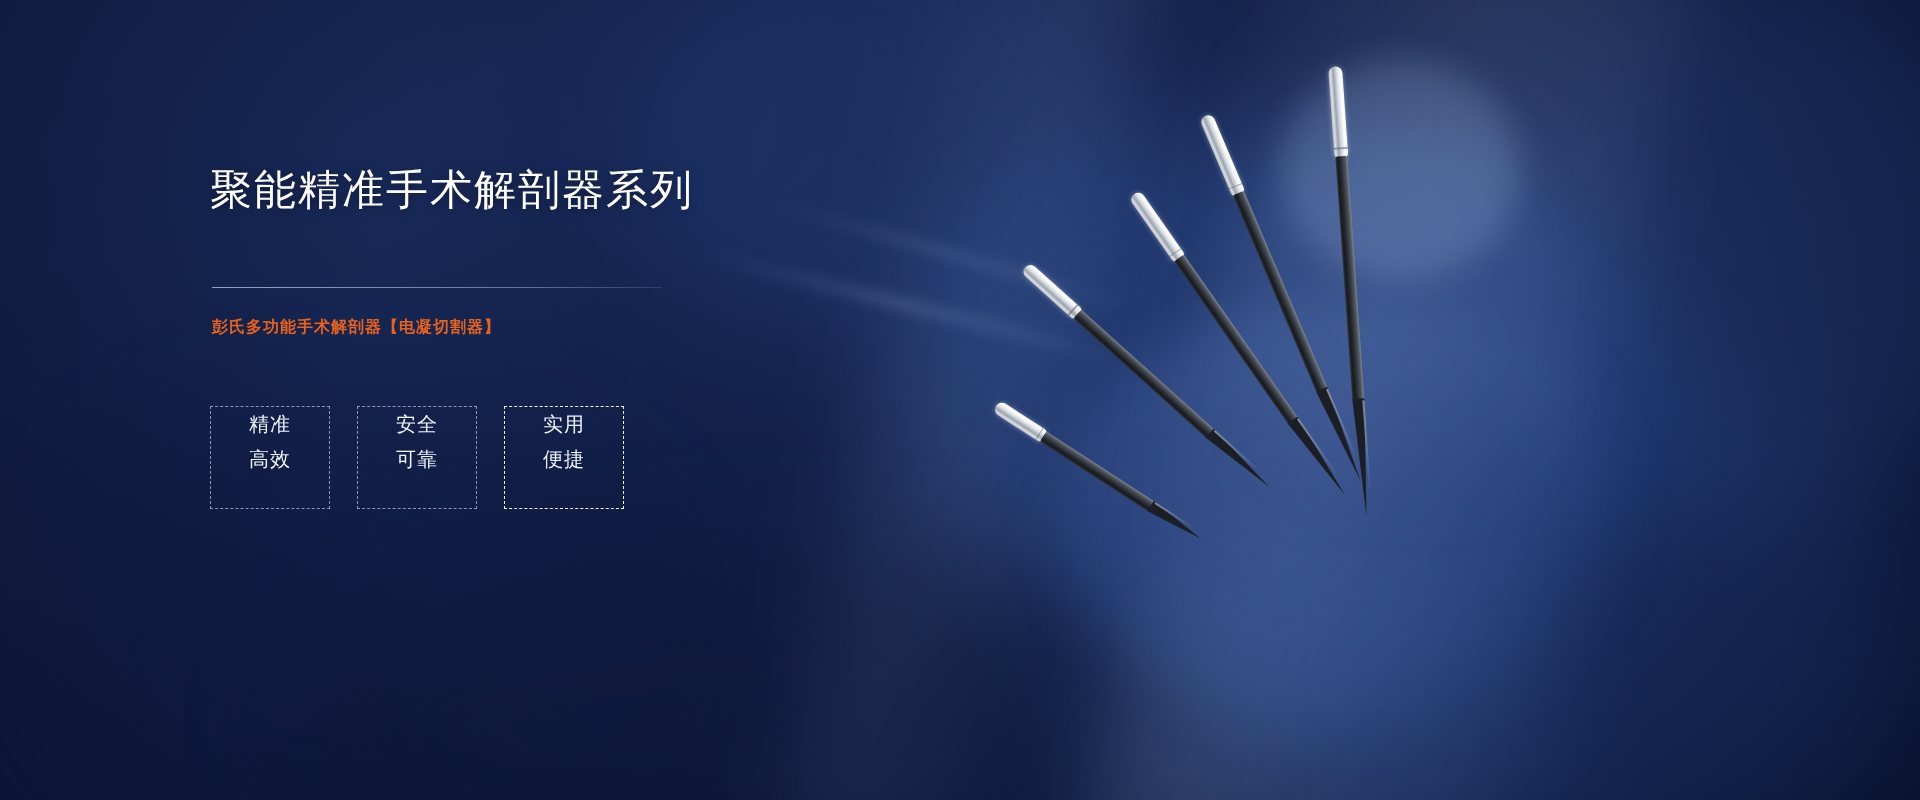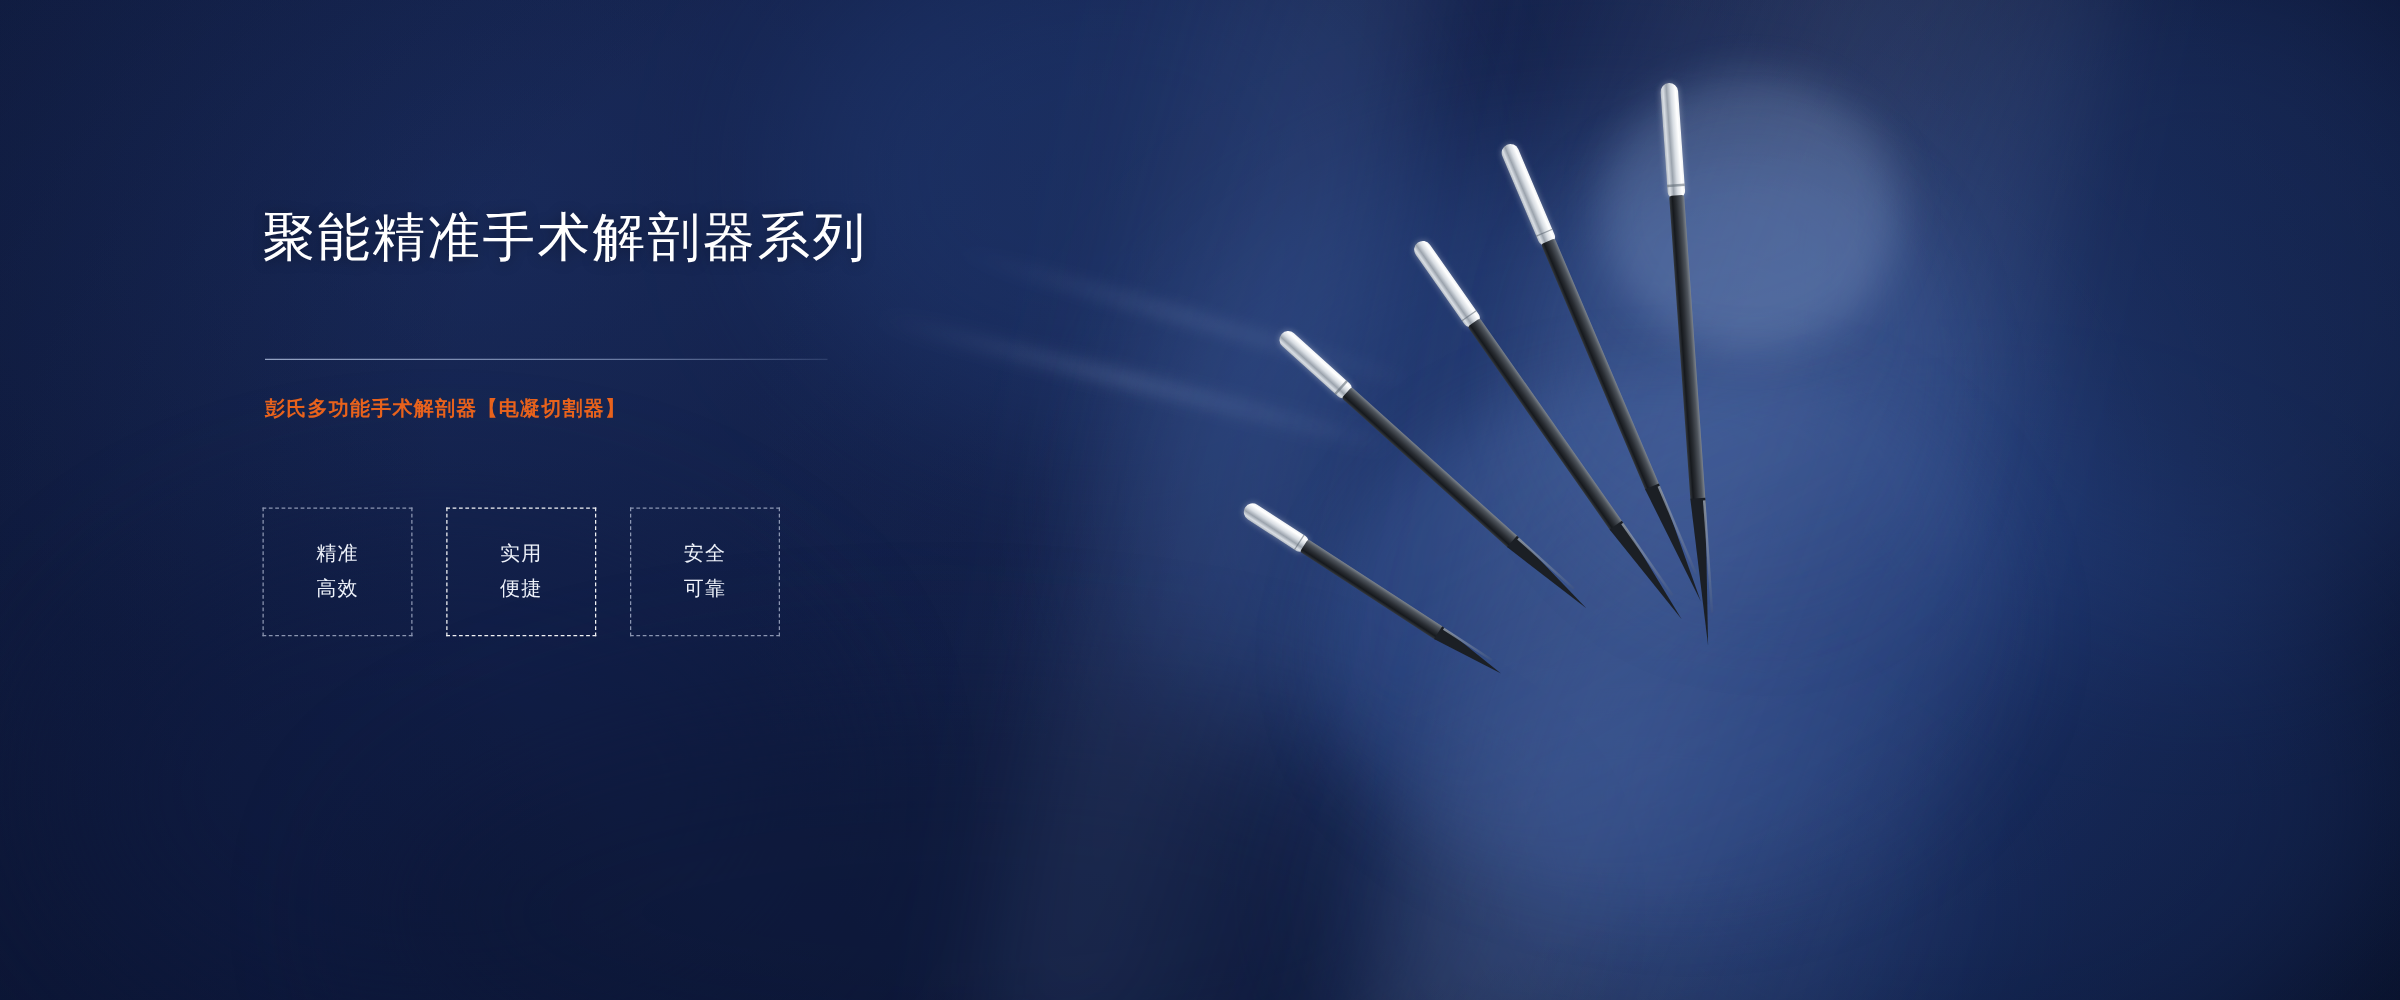--- a/index.html
+++ b/index.html
@@ -166,23 +166,23 @@
     display: flex;
     gap: 27px;
   }
   .feature-box {
     width: 120px;
     height: 103px;
     border: 1px dashed rgba(215,224,244,0.62);
     display: flex;
     flex-direction: column;
     align-items: center;
-    justify-content: center;
+    justify-content: flex-start;
     color: #eef2fa;
-    font-size: 16px;
+    font-size: 20px;
     line-height: 1.75;
     letter-spacing: 1px;
     box-sizing: border-box;
   }
   .feature-box.bright {
     border-color: rgba(255,255,255,0.95);
   }
   .feature-box .fl { display: block; }
 
   
@@ -318,26 +318,26 @@
 
     <div class="subtitle-cn">彭氏多功能手术解剖器【电凝切割器】</div>
 
     <div class="features">
 
       <div class="feature-box">
         <span class="fl">精准</span>
         <span class="fl">高效</span>
       </div>
 
+      <div class="feature-box">
+        <span class="fl">安全</span>
+        <span class="fl">可靠</span>
+      </div>
+
       <div class="feature-box bright">
         <span class="fl">实用</span>
         <span class="fl">便捷</span>
       </div>
 
-      <div class="feature-box">
-        <span class="fl">安全</span>
-        <span class="fl">可靠</span>
-      </div>
-
     </div>
   </div>
 
 </div>
 
 </body></html>

